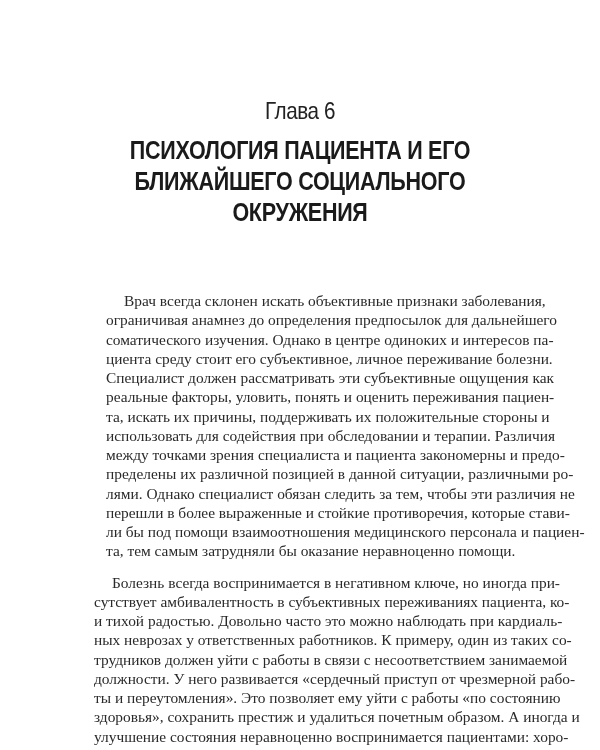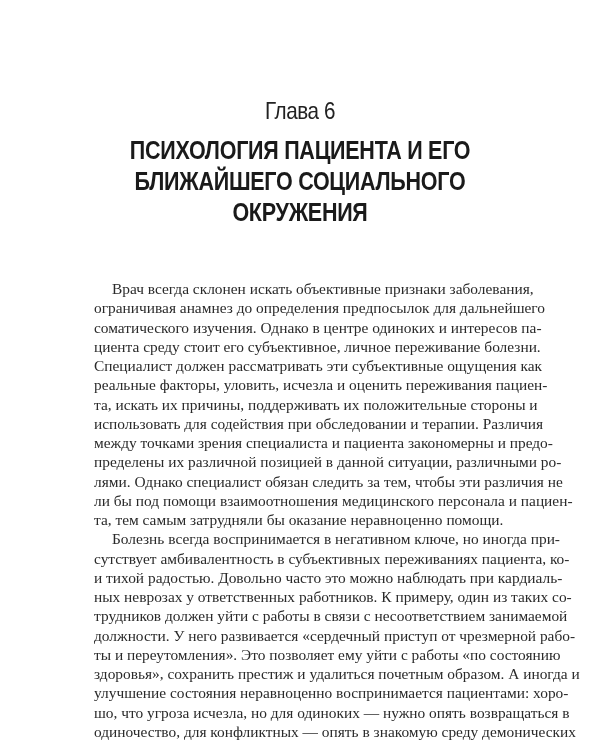--- a/index.html
+++ b/index.html
@@ -47,32 +47,33 @@
 <div class="page">
   <div class="chapter-label">Глава 6</div>
 
   <h1 class="chapter-title" style="margin:0;">
     <span>ПСИХОЛОГИЯ ПАЦИЕНТА И ЕГО</span>
     <span>БЛИЖАЙШЕГО СОЦИАЛЬНОГО</span>
     <span>ОКРУЖЕНИЯ</span>
   </h1>
 
   <div class="body-text">
-    <p style="margin:0;">
+    <p style="margin:12px;">
       <span class="line indent">Врач всегда склонен искать объективные признаки заболевания,</span>
       <span class="line">ограничивая анамнез до определения предпосылок для дальнейшего</span>
       <span class="line">соматического изучения. Однако в центре одиноких и интересов па-</span>
       <span class="line">циента среду стоит его субъективное, личное переживание болезни.</span>
       <span class="line">Специалист должен рассматривать эти субъективные ощущения как</span>
-      <span class="line">реальные факторы, уловить, исчезла и оценить переживания пациен-</span>
+      <span class="line">реальные факторы, уловить, понять и оценить переживания пациен-</span>
       <span class="line">та, искать их причины, поддерживать их положительные стороны и</span>
       <span class="line">использовать для содействия при обследовании и терапии. Различия</span>
       <span class="line">между точками зрения специалиста и пациента закономерны и предо-</span>
       <span class="line">пределены их различной позицией в данной ситуации, различными ро-</span>
       <span class="line">лями. Однако специалист обязан следить за тем, чтобы эти различия не</span>
+      <span class="line">перешли в более выраженные и стойкие противоречия, которые стави-</span>
       <span class="line">ли бы под помощи взаимоотношения медицинского персонала и пациен-</span>
       <span class="line last">та, тем самым затрудняли бы оказание неравноценно помощи.</span>
     </p>
     <p style="margin:0;">
       <span class="line indent">Болезнь всегда воспринимается в негативном ключе, но иногда при-</span>
       <span class="line">сутствует амбивалентность в субъективных переживаниях пациента, ко-</span>
       <span class="line">и тихой радостью. Довольно часто это можно наблюдать при кардиаль-</span>
       <span class="line">ных неврозах у ответственных работников. К примеру, один из таких со-</span>
       <span class="line">трудников должен уйти с работы в связи с несоответствием занимаемой</span>
       <span class="line">должности. У него развивается «сердечный приступ от чрезмерной рабо-</span>

